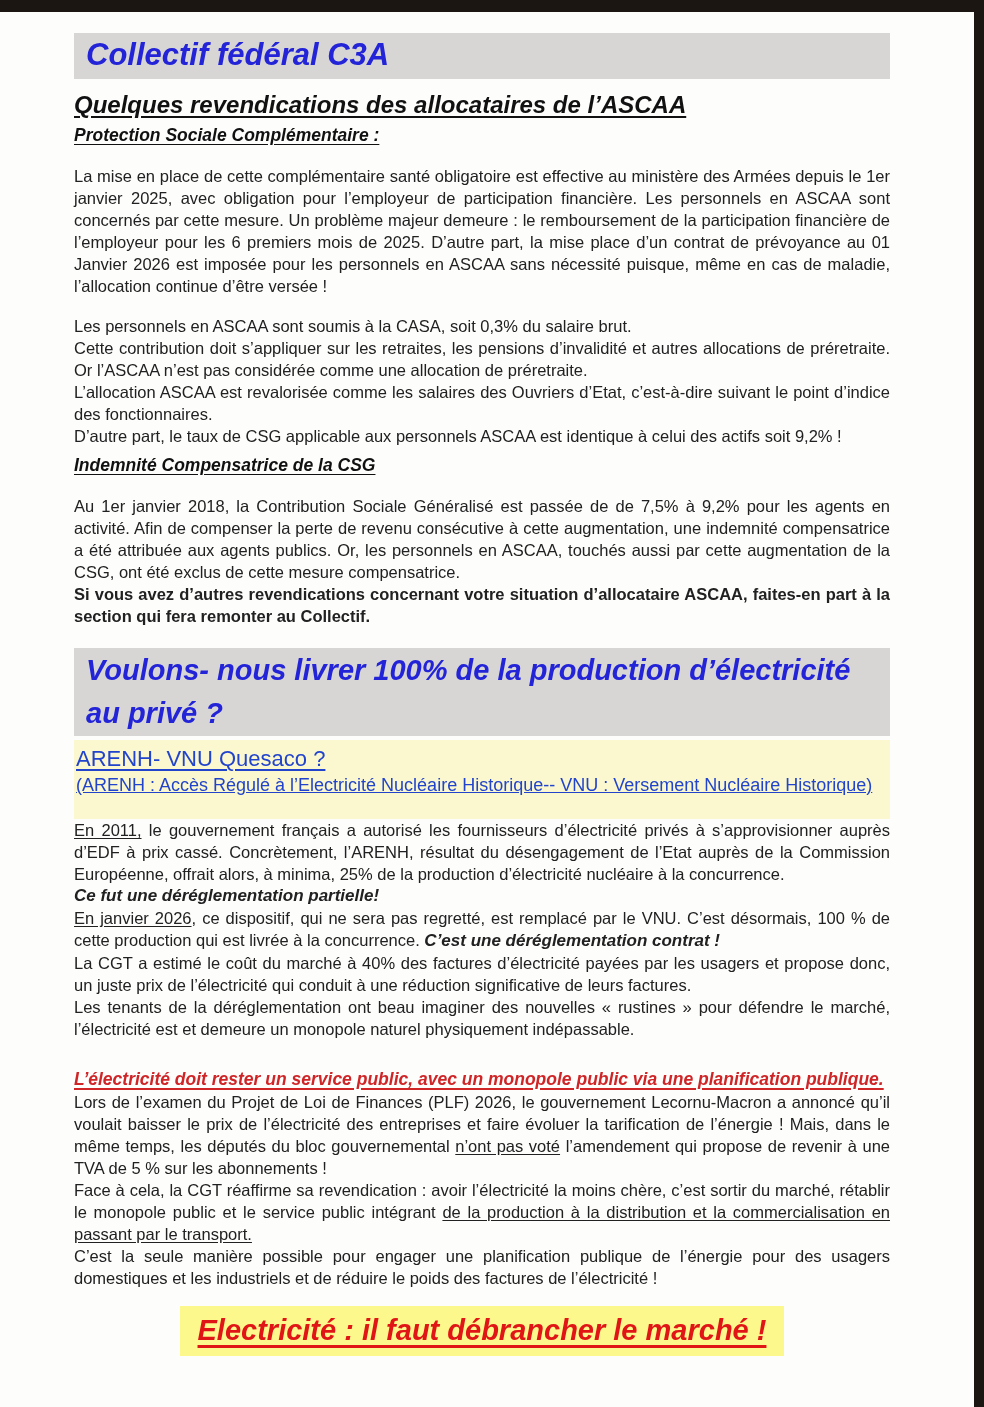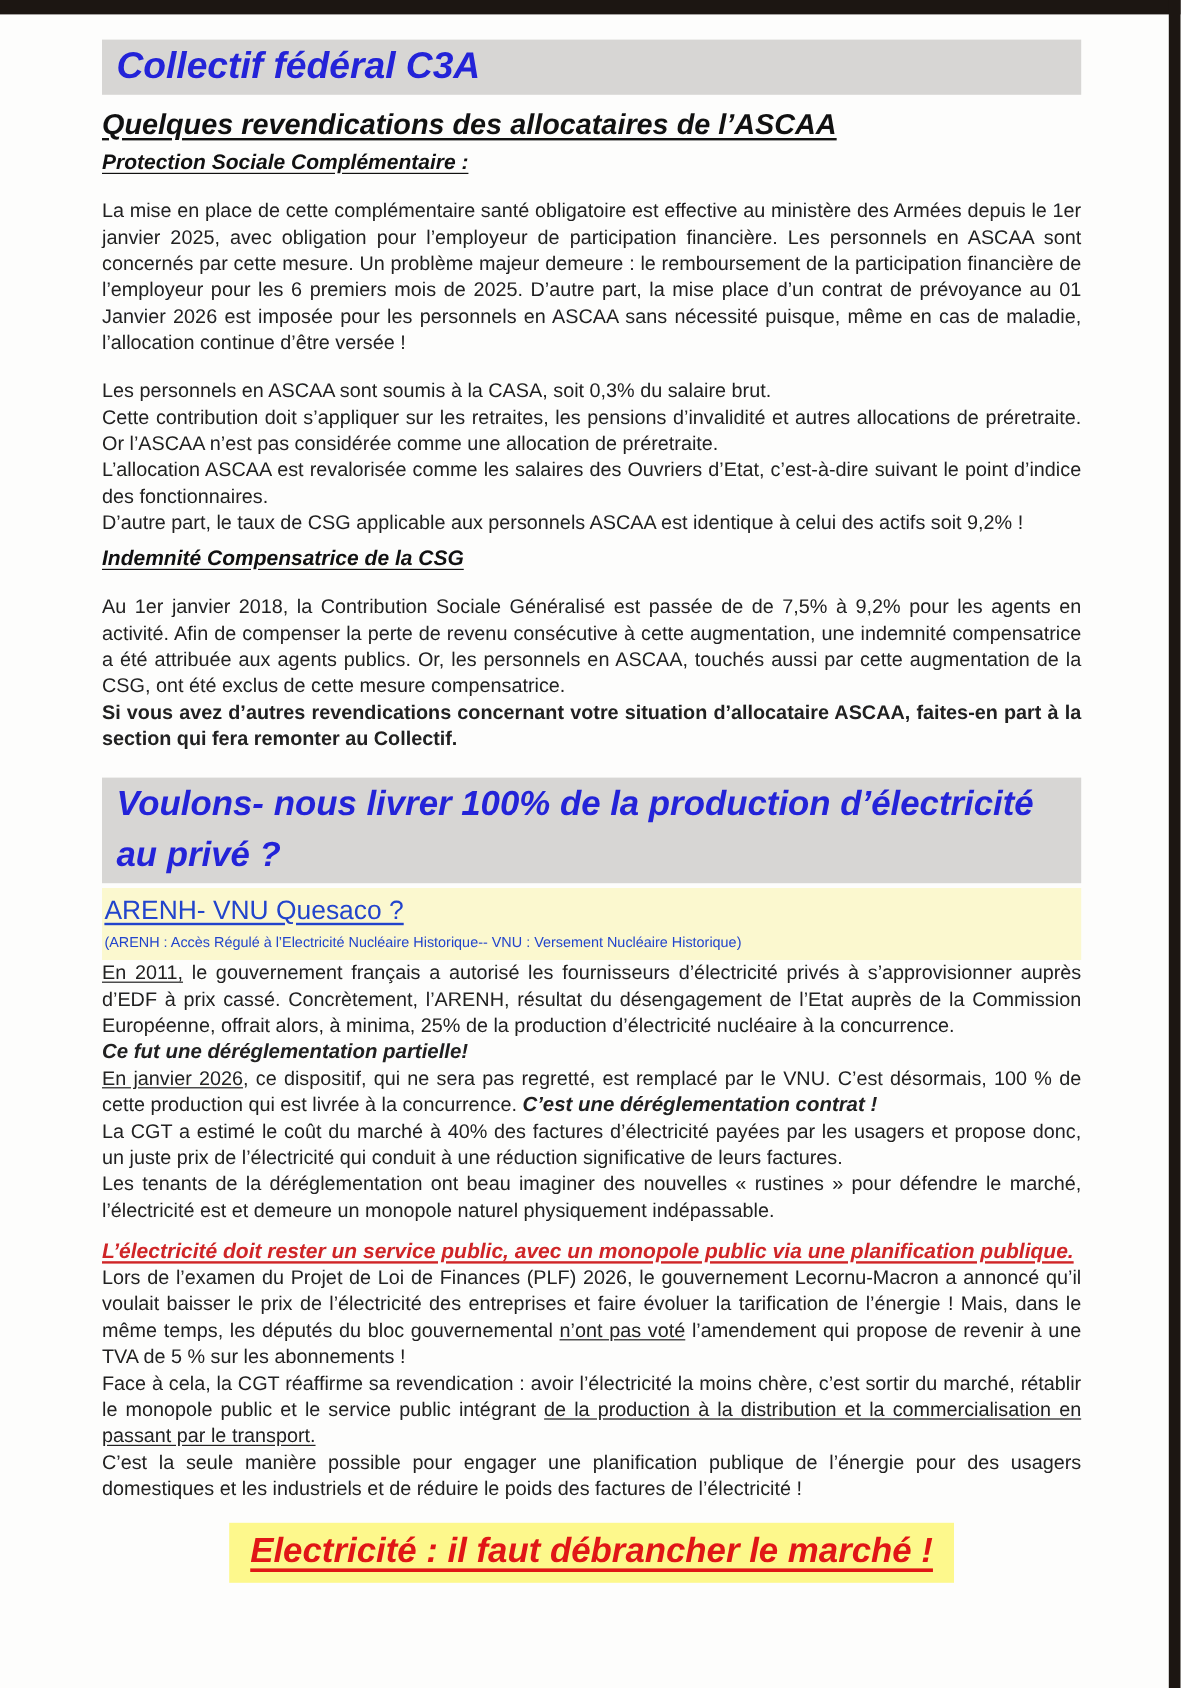--- a/index.html
+++ b/index.html
@@ -15,21 +15,21 @@
   *{box-sizing:border-box;margin:0;padding:0;}
   html,body{background:#ffffff;}
   .page{
     position:relative;width:984px;height:1407px;overflow:hidden;
     background:#fdfdfc;
     font-family:"Liberation Sans", sans-serif;
     color:var(--ink);
   }
   .top-band{position:absolute;top:0;left:0;width:984px;height:12px;background:var(--edge);}
   .right-band{position:absolute;top:0;right:0;width:10px;height:1407px;background:var(--edge);}
-  .content{position:absolute;left:85px;top:12px;width:816px;}
+  .content{position:absolute;left:74px;top:12px;width:816px;}
 
   .gray-band{
     background:var(--band-gray);
     color:var(--accent-blue);
     font-weight:bold;font-style:italic;
   }
   .title1{
     margin-top:21px;
     font-size:31px;line-height:44px;
     padding:0 0 0 12px;
@@ -63,41 +63,42 @@
   .cta{margin-top:15px;font-weight:bold;}
 
   .title2{
     margin-top:21px;
     font-size:29px;line-height:43px;
     padding:1px 6px 1px 12px;
   }
   .yellow-band{
     margin-top:4px;
     background:var(--band-yellow);
-    padding:5px 10px 3px 2px;
+    padding:5px 10px 22px 2px;
   }
   .arenh-link{
     display:inline-block;
     color:var(--link-blue);
     font-size:22px;line-height:27px;
     text-decoration:underline;
     text-underline-offset:3px;
     cursor:pointer;
   }
   .arenh-sub{
     color:var(--link-blue);
-    font-size:12px;line-height:23px;
+    font-size:18px;line-height:23px;
     margin-top:2px;
+    text-decoration:underline;
   }
   .emline{font-weight:bold;font-style:italic;font-size:17px;line-height:22px;color:var(--ink);}
   .gap8{margin-top:8px;}
   .gap4{margin-top:4px;}
   .red{color:var(--accent-red);}
   .red-heading{
-    margin-top:11px;
+    margin-top:28px;
     color:var(--accent-red);
     font-size:17.5px;line-height:23px;
     font-weight:bold;font-style:italic;
     text-decoration:underline;
     text-underline-offset:3px;
     text-decoration-thickness:1.5px;
   }
   .footer-wrap{margin-top:17px;text-align:center;}
   .footer-banner{
     display:inline-block;

